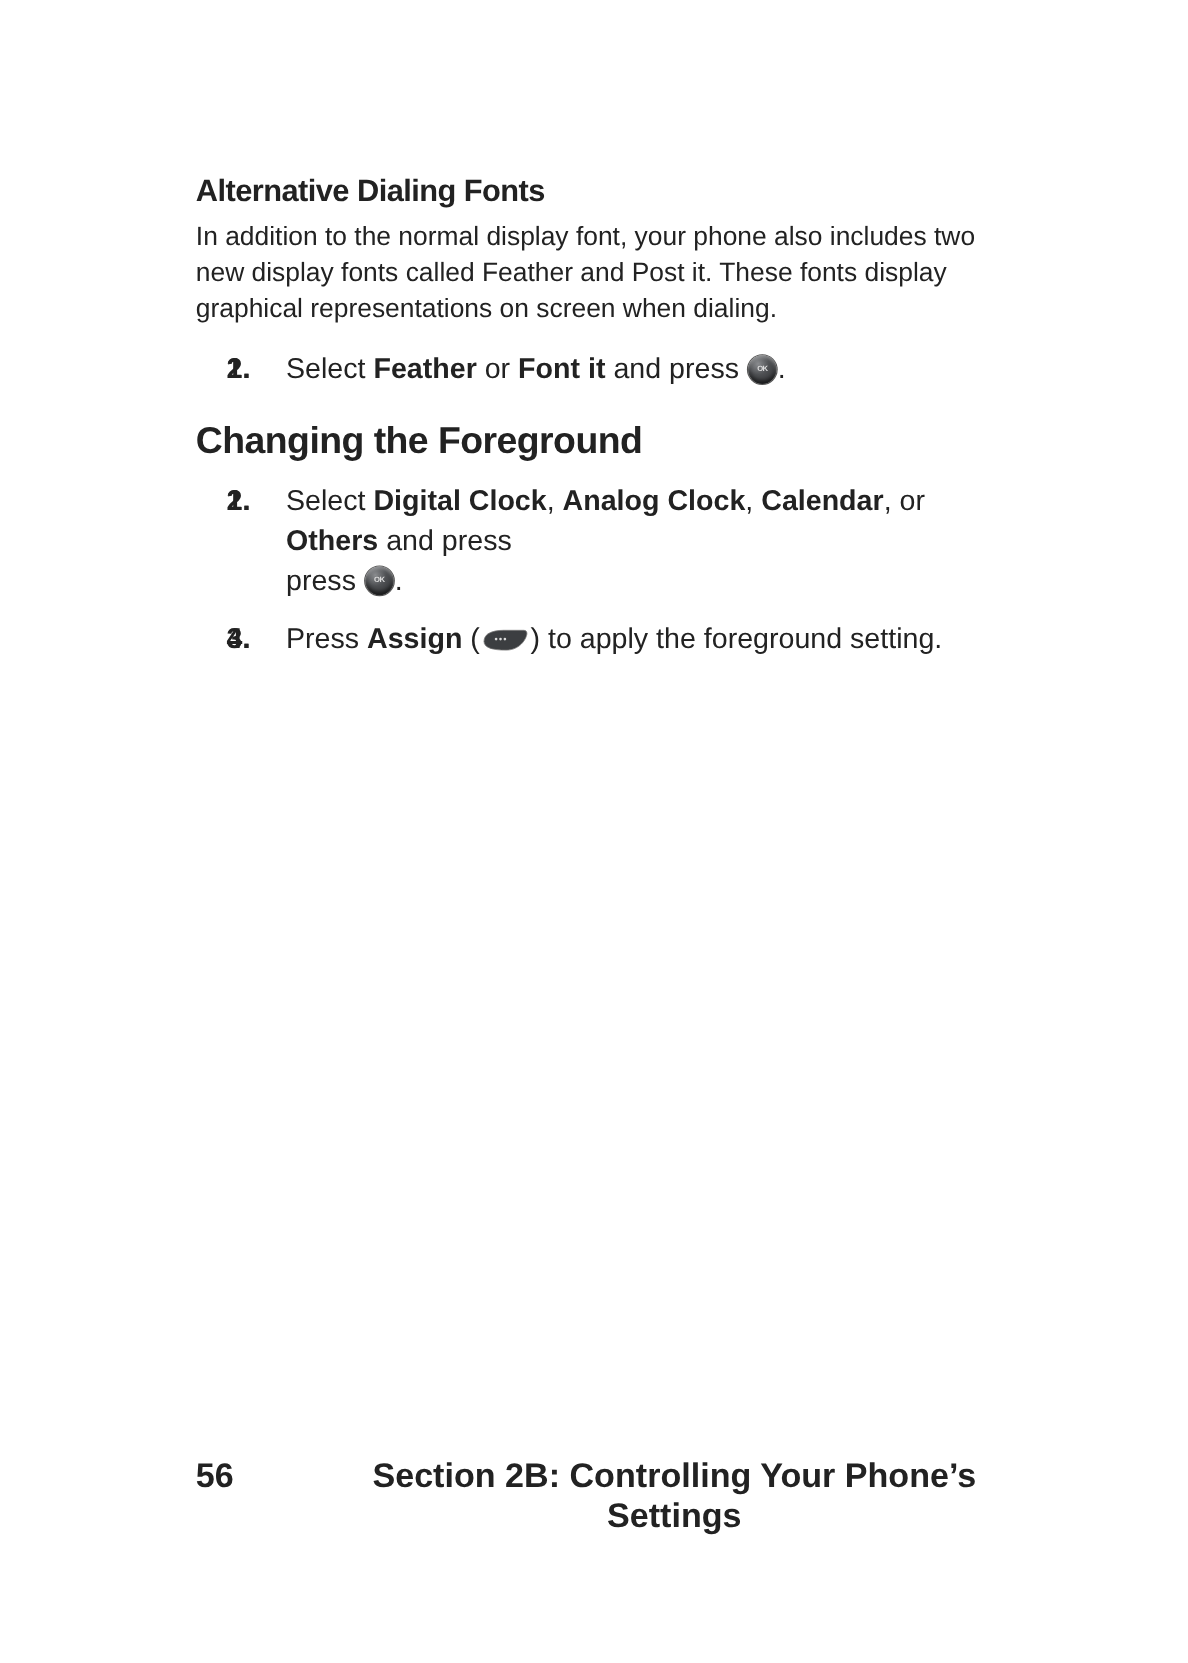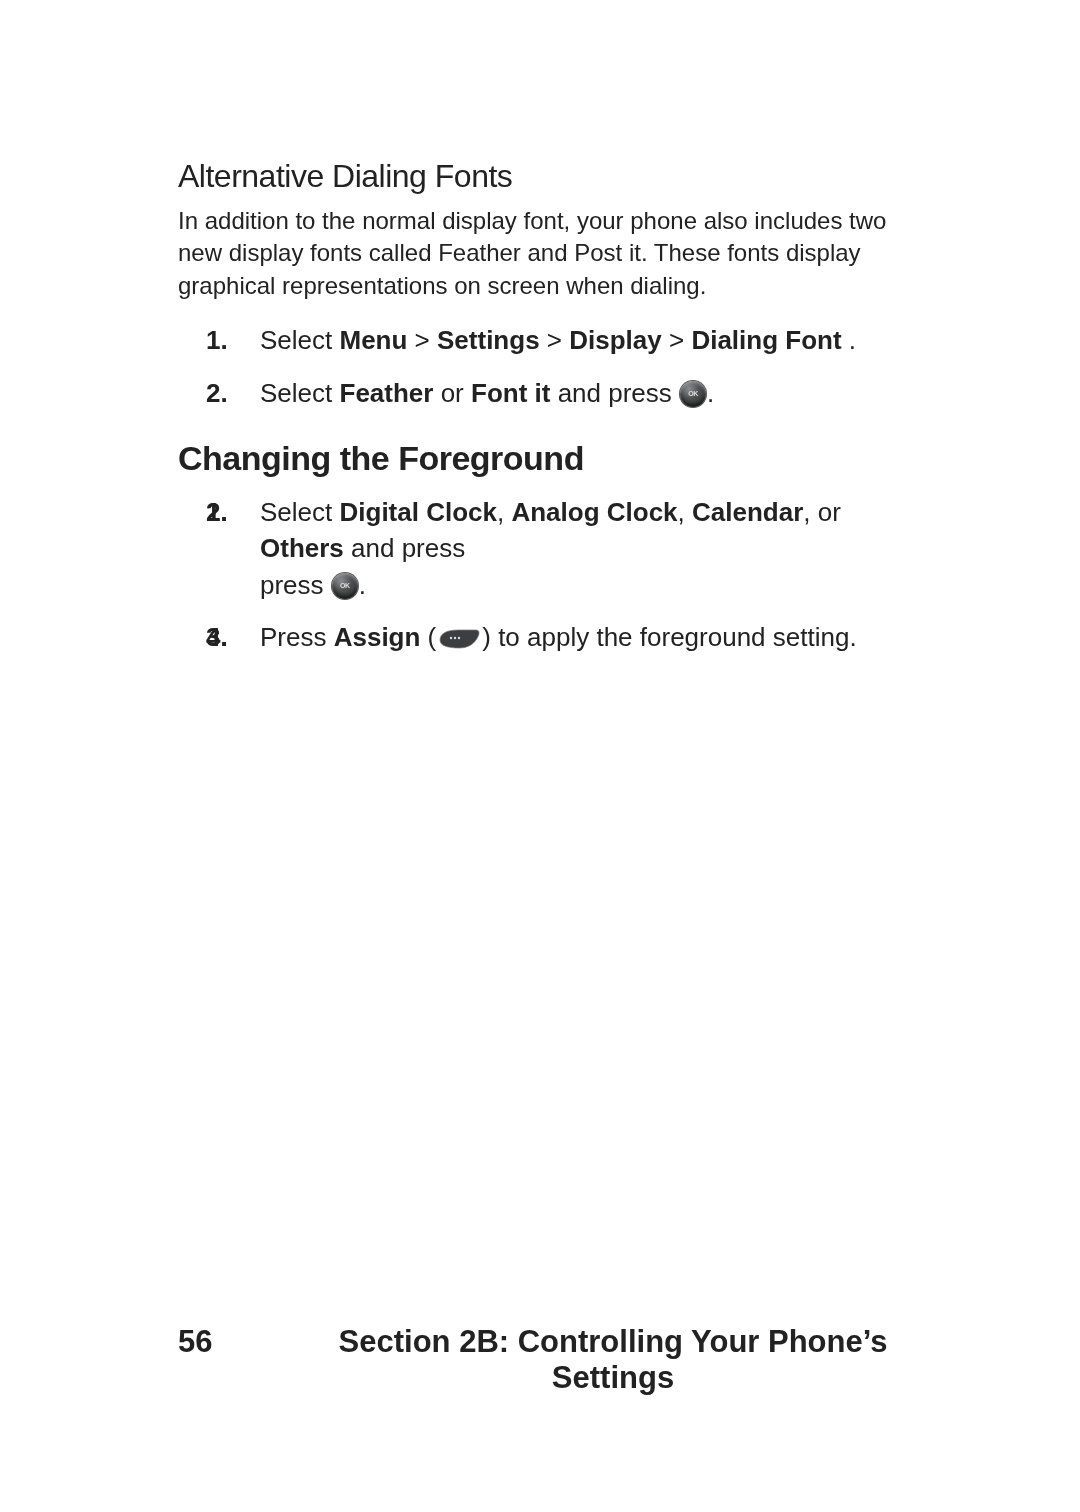--- a/index.html
+++ b/index.html
@@ -16,22 +16,22 @@
     font-family: "Myriad Pro", "Segoe UI", "Helvetica Neue", Arial, sans-serif;
     color: #222;
   }
   .content {
     position: absolute;
     left: 178px;
     top: 158px;
     width: 740px;
   }
   h3.subsection {
-    font-size: 32px;
-    font-weight: 400;
+    font-size: 28px;
+    font-weight: 700;
     margin: 0 0 10px 0;
     letter-spacing: -0.5px;
   }
   p.body {
     font-size: 24px;
     line-height: 1.35;
     margin: 0 0 20px 0;
     font-weight: 400;
   }
   p.lead {
@@ -124,23 +124,20 @@
   <div class="content">
 
     <h3 class="subsection">Alternative Dialing Fonts</h3>
 
     <p class="body">In addition to the normal display font, your phone also includes two new display fonts called Feather and Post it. These fonts display graphical representations on screen when dialing.</p>
 
 
     <ol class="steps">
       <li>
         <span class="num">1.</span>
-        <span>
-          <span>Select </span><span class="b">Menu</span><span> &gt; </span><span class="b">Settings</span><span> &gt; </span><span class="b">Display</span><span> &gt; </span><span class="b">Dialing Font</span><span> .</span>
-        </span>
       </li>
       <li>
         <span class="num">2.</span>
         <span>
           <span>Select </span><span class="b">Feather</span><span> or </span><span class="b">Font it</span><span> and press </span><span class="icon-ok"></span><span>.</span>
         </span>
       </li>
     </ol>
 
     <h2 class="section" style="margin-left:0;">Changing the Foreground</h2>

